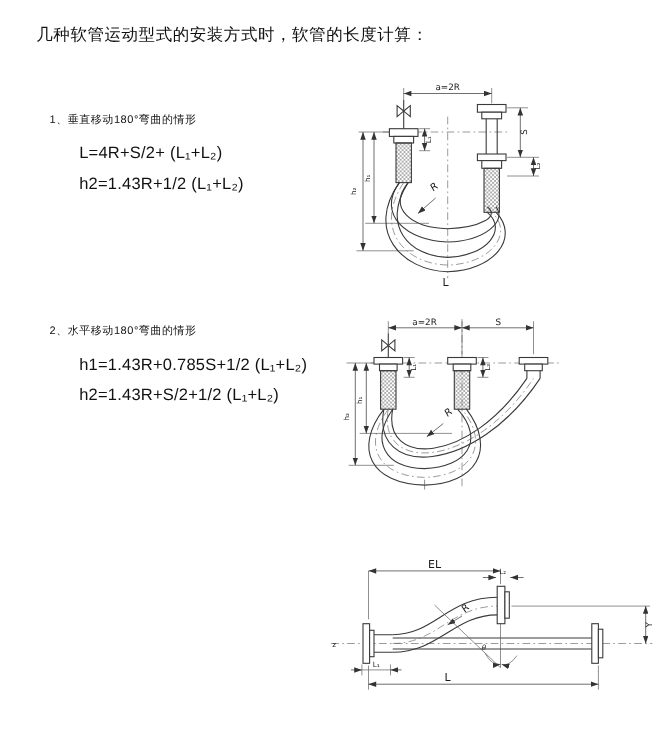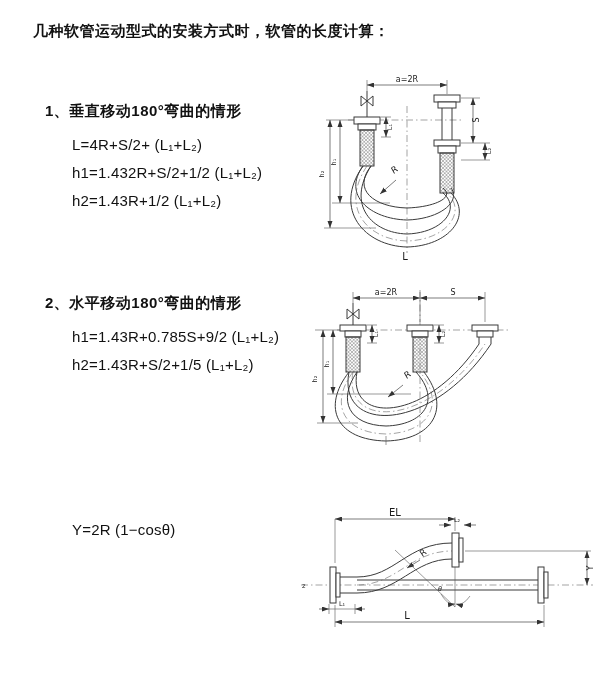--- a/index.html
+++ b/index.html
@@ -1,20 +1,20 @@
 <!DOCTYPE html>
 <html><head>
 <meta charset="utf-8">
 <style>
   html,body{margin:0;padding:0;background:#fff;}
   .page{position:relative;width:600px;height:675px;background:#ffffff;overflow:hidden;
         font-family:"Liberation Sans","DejaVu Sans",sans-serif;color:#111;}
-  .doc-title{position:absolute;left:33px;top:22px;font-size:15px;font-weight:bold;letter-spacing:.5px;}
+  .doc-title{position:absolute;left:33px;top:22px;font-size:15px;font-weight:normal;letter-spacing:.5px;}
   .calc-section{position:absolute;left:45px;width:300px;}
-  .sec-heading{font-size:15px;font-weight:bold;letter-spacing:.5px;margin-bottom:10px;white-space:nowrap;}
+  .sec-heading{font-size:10px;font-weight:normal;letter-spacing:.5px;margin-bottom:10px;white-space:nowrap;}
   .formula{font-size:15px;padding-left:27px;line-height:28px;letter-spacing:.2px;white-space:nowrap;}
   svg.diag{position:absolute;}
   svg text{font-family:"DejaVu Sans","Liberation Sans",sans-serif;font-size:8px;fill:#1a1a1a;}
   svg text.lbl-lg{font-size:10px;}
   svg text.lbl-sm{font-size:6.5px;}
   svg text.lbl-it{font-style:italic;font-size:9px;}
   .ol{stroke:#3a3a3a;stroke-width:1;fill:none;}
   .olf{stroke:#3a3a3a;stroke-width:1;fill:#ffffff;}
   .dim{stroke:#444;stroke-width:.7;fill:none;}
   .thin{stroke:#555;stroke-width:.6;fill:none;}
@@ -23,32 +23,30 @@
 </head>
 <body>
 
 <div class="page">
 
   <div class="doc-title">几种软管运动型式的安装方式时，软管的长度计算：</div>
 
   <section class="calc-section" style="top:102px">
     <div class="sec-heading">1、垂直移动180°弯曲的情形</div>
     <div class="formula">L=4R+S/2+ (L₁+L₂)</div>
-    <div class="formula">h1=1.432R+S/2+1/2 (L₁+L₂)</div>
     <div class="formula">h2=1.43R+1/2 (L₁+L₂)</div>
   </section>
 
   <section class="calc-section" style="top:294px">
     <div class="sec-heading">2、水平移动180°弯曲的情形</div>
-    <div class="formula">h1=1.43R+0.785S+9/2 (L₁+L₂)</div>
-    <div class="formula">h2=1.43R+S/2+1/5 (L₁+L₂)</div>
+    <div class="formula">h1=1.43R+0.785S+1/2 (L₁+L₂)</div>
+    <div class="formula">h2=1.43R+S/2+1/2 (L₁+L₂)</div>
   </section>
 
   <section class="calc-section" style="top:516px">
-    <div class="formula">Y=2R (1−cosθ)</div>
   </section>
 
   <svg class="diag" style="left:310px;top:70px" width="290" height="195" viewBox="0 0 290 195">
     <defs>
       <marker id="ae1" markerWidth="8" markerHeight="6" refX="7" refY="2.5" orient="auto" markerUnits="userSpaceOnUse">
           <path d="M0,0 L7,2.5 L0,5 Z" fill="#333"></path>
         </marker>
       <marker id="as1" markerWidth="8" markerHeight="6" refX="0" refY="2.5" orient="auto" markerUnits="userSpaceOnUse">
           <path d="M7,0 L0,2.5 L7,5 Z" fill="#333"></path>
         </marker>

